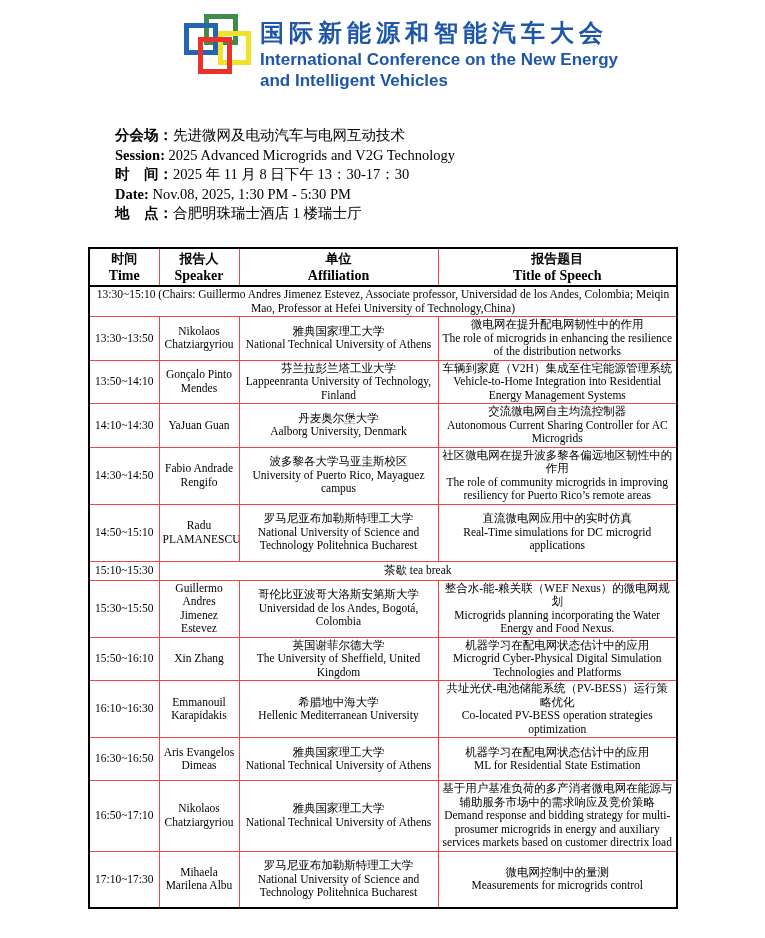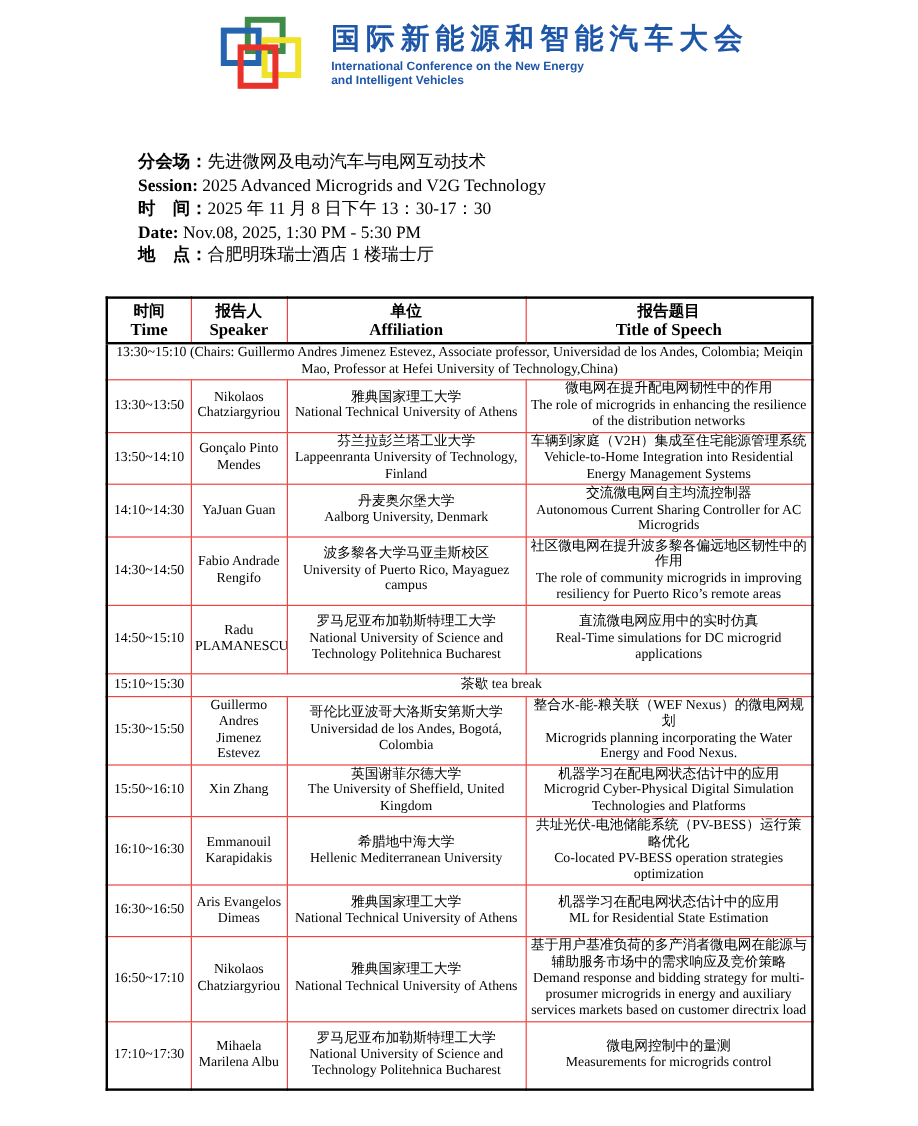--- a/index.html
+++ b/index.html
@@ -9,37 +9,37 @@
     font-family:"Liberation Serif", serif;
     color:#000;
     position:relative;
     overflow:hidden;
   }
   .page { width:765px; height:938px; position:relative; }
 
   
   .header {
     position:absolute; left:184px; top:14px;
-    display:flex; align-items:flex-start; gap:22px;
+    display:flex; align-items:flex-start; gap:6px;
   }
   .logo { position:relative; width:70px; height:62px; flex:0 0 auto; }
   .logo .sq { position:absolute; background:transparent; }
   .sq-green  { left:20px; top:0;    width:34px; height:31px; border:5px solid #3e8c48; z-index:1; }
   .sq-blue   { left:0;    top:9px;  width:34px; height:32px; border:5px solid #2565b0; z-index:2; }
   .sq-yellow { left:34px; top:17px; width:33px; height:34px; border:5px solid #f0e228; z-index:3; }
   .sq-red    { left:14px; top:23px; width:34px; height:37px; border:5px solid #e8322a; z-index:4; }
   .titles { padding-top:6px; }
   .title-zh {
     font-family:"Liberation Sans", sans-serif;
     font-weight:bold; font-size:24px; letter-spacing:5px;
     color:#1e56a8; white-space:nowrap; line-height:1.1;
   }
   .title-en {
     font-family:"Liberation Sans", sans-serif;
-    font-weight:bold; font-size:10px; color:#1e56a8;
+    font-weight:bold; font-size:17px; color:#1e56a8;
     line-height:1.2; margin-top:4px;
   }
 
   
   .session-info {
     position:absolute; left:115px; top:126px; width:560px;
     font-size:14.5px; line-height:19.6px;
   }
   .session-line { white-space:nowrap; }
   .session-label { font-weight:bold;margin-top:32px; }

